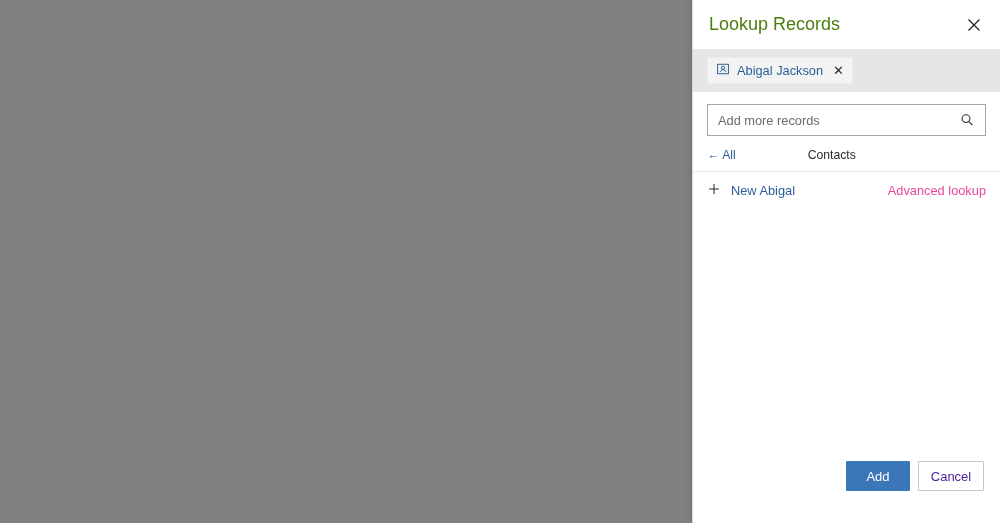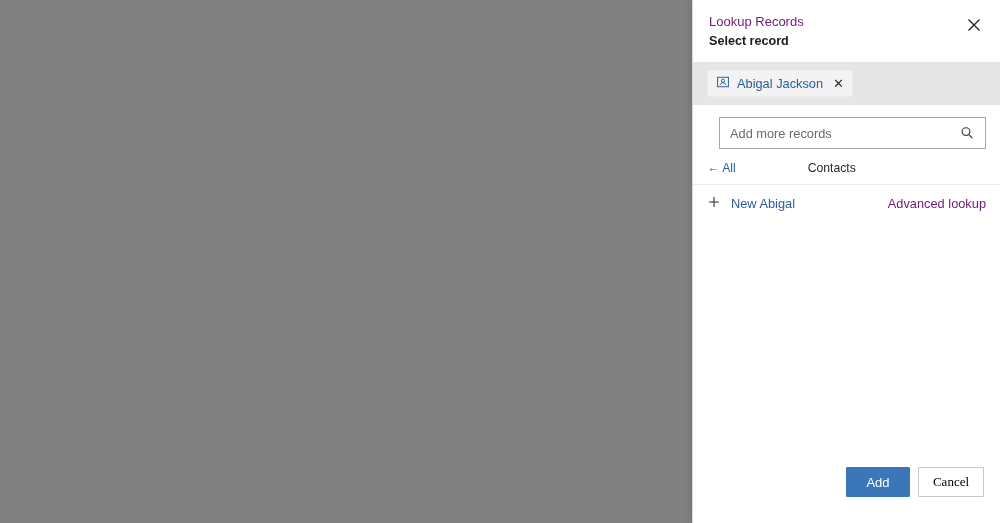--- a/index.html
+++ b/index.html
@@ -112,58 +112,58 @@
 
   .scrim { position: absolute; inset: 0; background: #808080; }
 
   
   .panel {
     position: absolute; top: 0; right: 0; width: 308px; height: 523px;
     background: #ffffff; border-left: 1px solid #d8d8d8;
     box-shadow: -2px 0 7px rgba(0,0,0,.10);
   }
   .panel-head { padding: 14px 16px 0 16px; position: relative; }
-  .panel-title { font-size: 13px; color: #701a75; }
+  .panel-title { font-size: 18px; color: #4d7c0f; }
   .panel-sub { font-size: 12.6px; font-weight: 600; color: #1b1b1b; margin-top: 5px; }
   .panel-close {
     position: absolute; top: 11px; right: 12px; width: 28px; height: 28px;
     display: flex; align-items: center; justify-content: center; cursor: pointer;
     font-size: 15px; color: #1b1b1b;
   }
   .chips-area { margin-top: 14px; background: #e6e6e6; padding: 8px 14px; min-height: 38px; }
   .chip {
     display: inline-flex; align-items: center; gap: 7px;
     background: #f3f3f3; border: 1px solid #ebebeb; padding: 4px 8px;
     font-size: 12.8px; color: #2a5e99; cursor: pointer;
   }
   .chip .x { color: #2b2b2b; font-size: 13px; margin-left: 3px; }
-  .search-wrap { padding: 12px 14px 8px 14px; margin-left: 12px; }
+  .search-wrap { padding: 12px 14px 8px 14px; }
   .search-box {
     display: flex; align-items: center; border: 1px solid #a6a6a6; height: 32px; background: #fff;
   }
   .search-box input {
     flex: 1; border: 0; outline: 0; font-size: 12.8px; color: #1b1b1b;
     padding: 0 10px; font-family: "Liberation Sans", sans-serif; background: transparent;
   }
   .search-box input::placeholder { color: #6b6b6b; }
   .search-ico { padding: 0 10px; display: flex; align-items: center; cursor: pointer; }
   .filter-row {
     display: flex; align-items: center; padding: 4px 14px 9px 14px; border-bottom: 1px solid #ececec;
   }
   .all-link { font-size: 12.2px; color: #2a5e99; display: flex; align-items: center; gap: 3px; cursor: pointer; }
   .entity-label { font-size: 12.2px; color: #2b2b2b; margin-left: 72px; }
   .empty-msg { padding: 14px 14px; font-size: 12.8px; color: #333; border-bottom: 1px solid #ececec; }
   .action-row { display: flex; align-items: center; justify-content: space-between; padding: 10px 14px; }
   .new-rec { display: flex; align-items: center; gap: 10px; font-size: 12.8px; color: #2a5e99; cursor: pointer; }
-  .adv-lookup { font-size: 12.8px; color: #701a75; cursor: pointer; }
-
-  .panel-footer { position: absolute; bottom: 26px; right: 16px; display: flex; gap: 8px; }
+  .adv-lookup { font-size: 12.8px; color: #ec4899; cursor: pointer; }
+
+  .panel-footer { position: absolute; bottom: 32px; right: 16px; display: flex; gap: 8px; }
   .btn { height: 30px; min-width: 66px; font-size: 13px; cursor: pointer; font-family: "Liberation Sans", sans-serif; border-radius: 1px; }
   .btn-primary { background: #3a76b8; color: #ffffff; border: 1px solid #3a76b8; }
-  .btn-default { background: #ffffff; color: #000000; border: 1px solid #c8c8c8; font-family: Liberation Serif, serif; }
+  .btn-default { background: #ffffff; color: #4c1d95; border: 1px solid #c8c8c8; }
   .btn-primary { min-width: 64px; }
   .btn-default { min-width: 66px; }
 </style>
 </head>
 <body>
 
 <div id="root">
 
   <div class="app-shell">
 
@@ -518,21 +518,20 @@
 
       <div class="grid-footer">1 - 3 of 3</div>
     </div>
 
     <div class="scrim"></div>
   </div>
 
   <div class="panel">
     <div class="panel-head">
       <div class="panel-title">Lookup Records</div>
-      <div class="panel-sub">Select record</div>
       <div class="panel-close">
         <svg width="14" height="14" viewBox="0 0 14 14">
             <path d="M1.5 1.5l11 11M12.5 1.5l-11 11" stroke="#1b1b1b" stroke-width="1.2"></path>
           </svg>
       </div>
     </div>
 
     <div class="chips-area">
       <div class="chip">
         <span>

